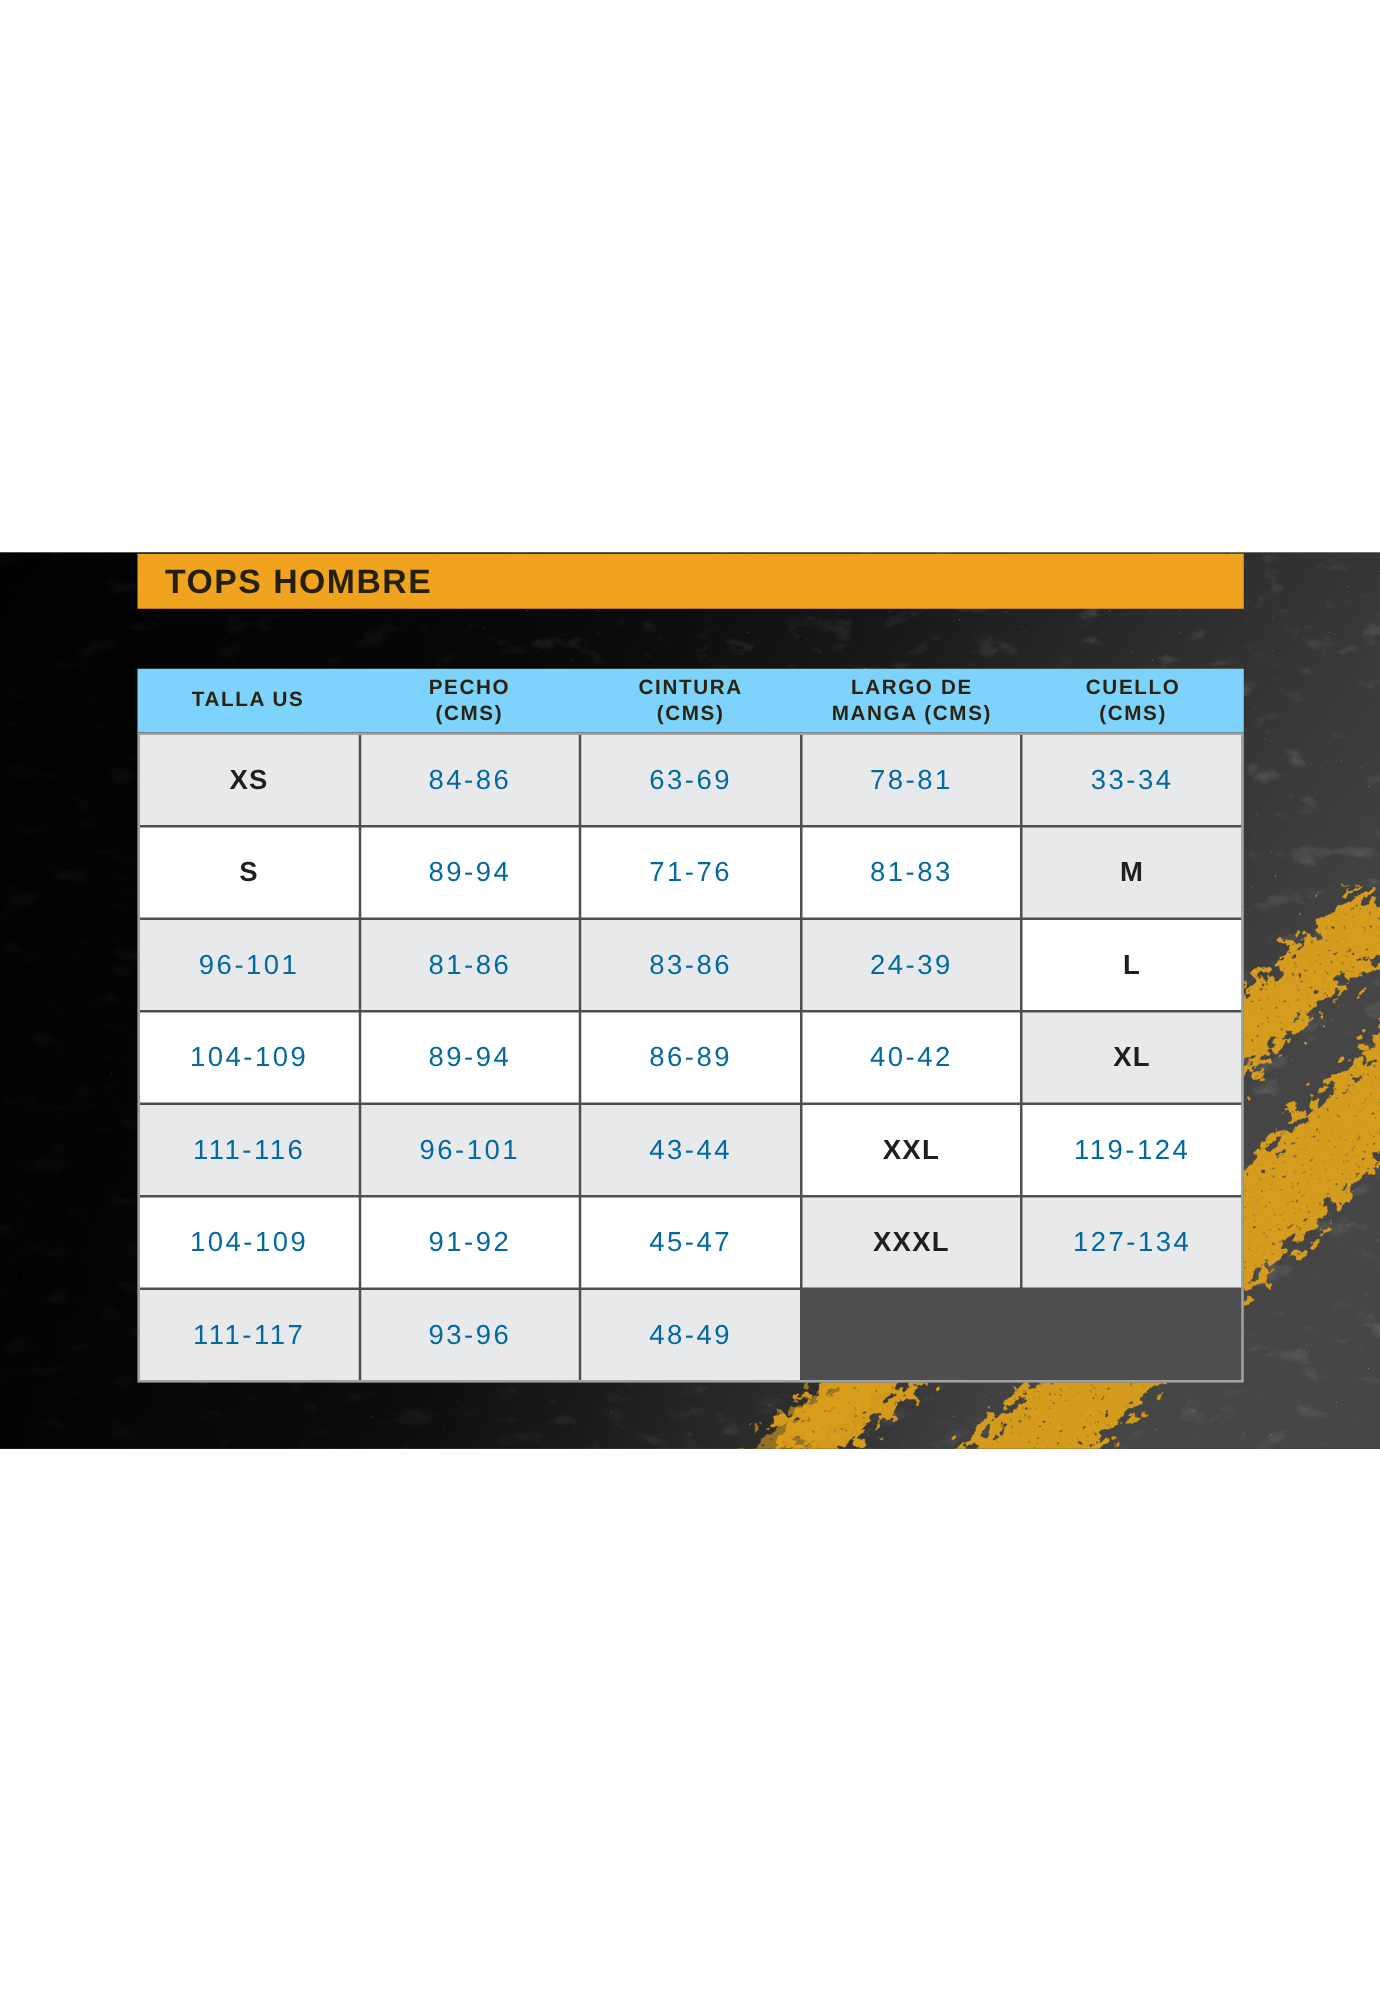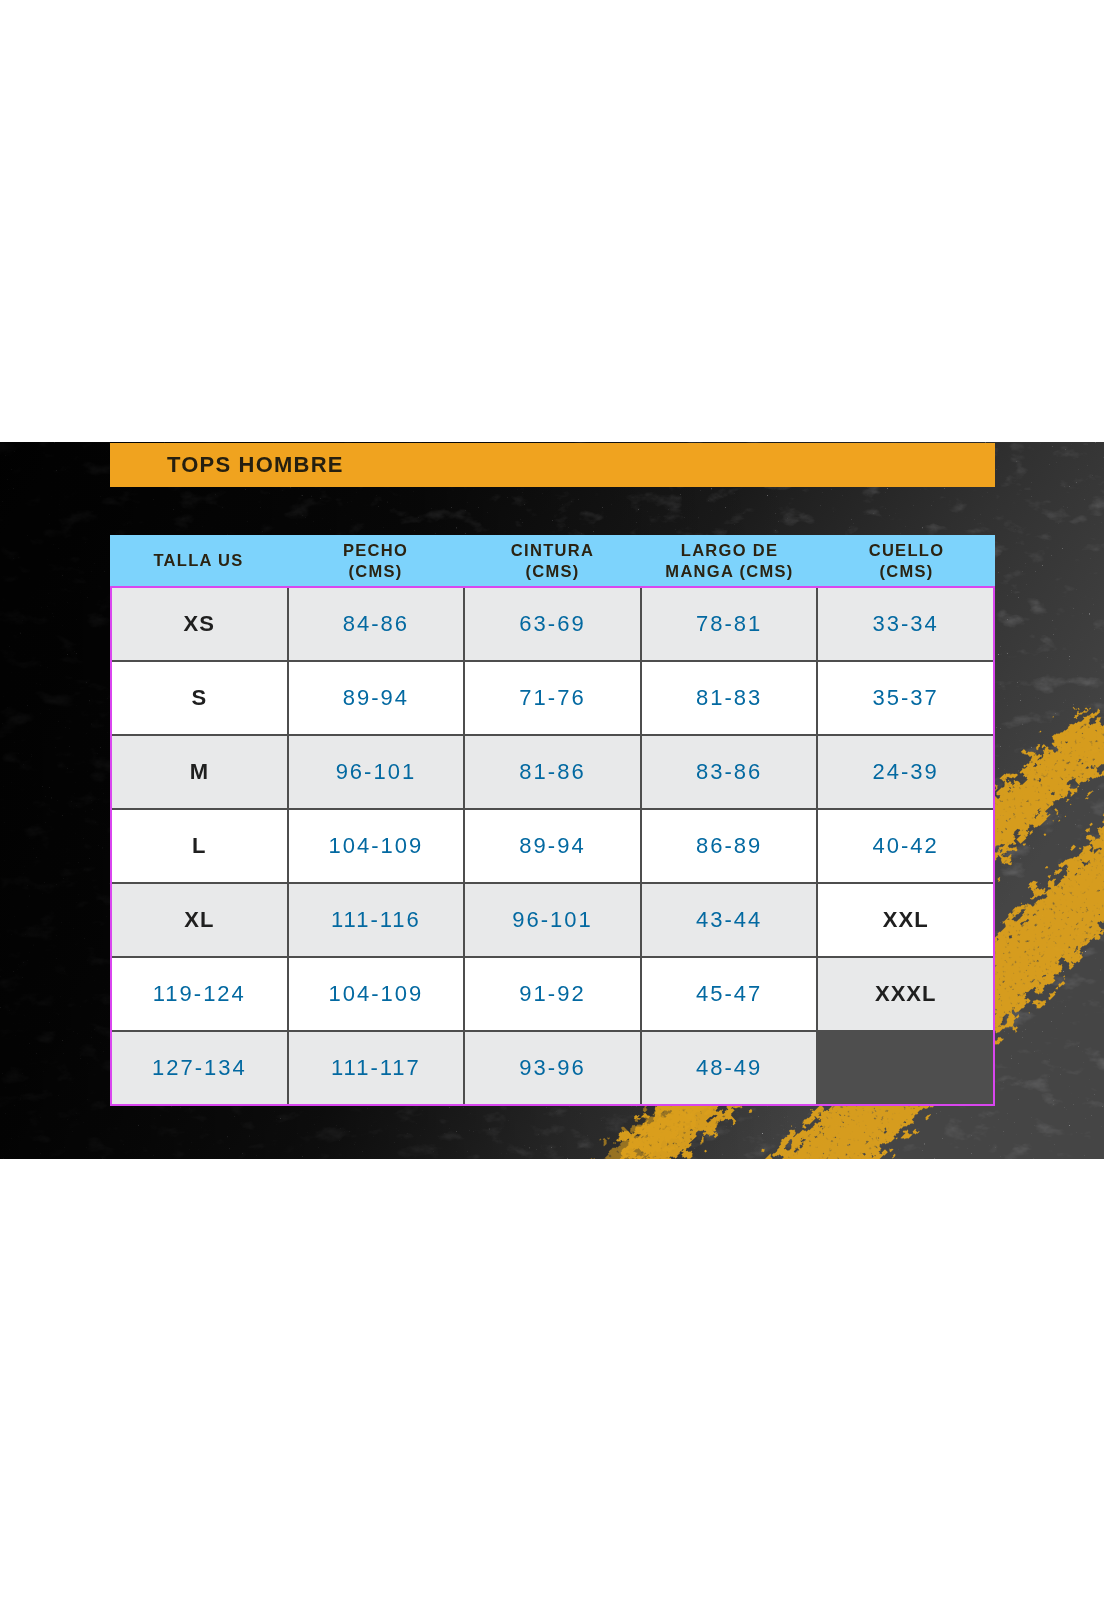--- a/index.html
+++ b/index.html
@@ -24,25 +24,24 @@
     left: 110px; top: 443px;
     width: 885px; height: 44px;
     background: #F0A31F;
     display: flex;
     align-items: center;
     padding-left: 22px;
     box-sizing: border-box;
     z-index: 3;
   }
   .title-bar .title-text {
-    font-size: 22px;
+    font-size: 27px;
     font-weight: bold;
     letter-spacing: 1.2px;
     color: #251F10;
-    margin-left: 35px;
   }
 
   .size-table {
     position: absolute;
     left: 110px; top: 535px;
     width: 885px;
     z-index: 3;
   }
   .thead {
     width: 885px; height: 51px;
@@ -61,21 +60,21 @@
     text-transform: uppercase;
   }
   .tbody {
     width: 885px;
     box-sizing: border-box;
     display: grid;
     grid-template-columns: repeat(5, 1fr);
     grid-auto-rows: 72px;
     gap: 2px;
     background: #4E4E4E;
-    border: 2px solid #d946ef;
+    border: 2px solid #a3a3a3;
   }
   .cell {
     display: flex;
     align-items: center;
     justify-content: center;
     font-size: 22px;
     letter-spacing: 2px;
     color: #0369a1;
   }
   .row-gray  { background: #E8E9EA; }
@@ -169,21 +168,20 @@
       <div class="cell size row-gray">XS</div>
       <div class="cell row-gray">84-86</div>
       <div class="cell row-gray">63-69</div>
       <div class="cell row-gray">78-81</div>
       <div class="cell row-gray">33-34</div>
 
       <div class="cell size row-white">S</div>
       <div class="cell row-white">89-94</div>
       <div class="cell row-white">71-76</div>
       <div class="cell row-white">81-83</div>
-      <div class="cell row-white">35-37</div>
 
       <div class="cell size row-gray">M</div>
       <div class="cell row-gray">96-101</div>
       <div class="cell row-gray">81-86</div>
       <div class="cell row-gray">83-86</div>
       <div class="cell row-gray">24-39</div>
 
       <div class="cell size row-white">L</div>
       <div class="cell row-white">104-109</div>
       <div class="cell row-white">89-94</div>

